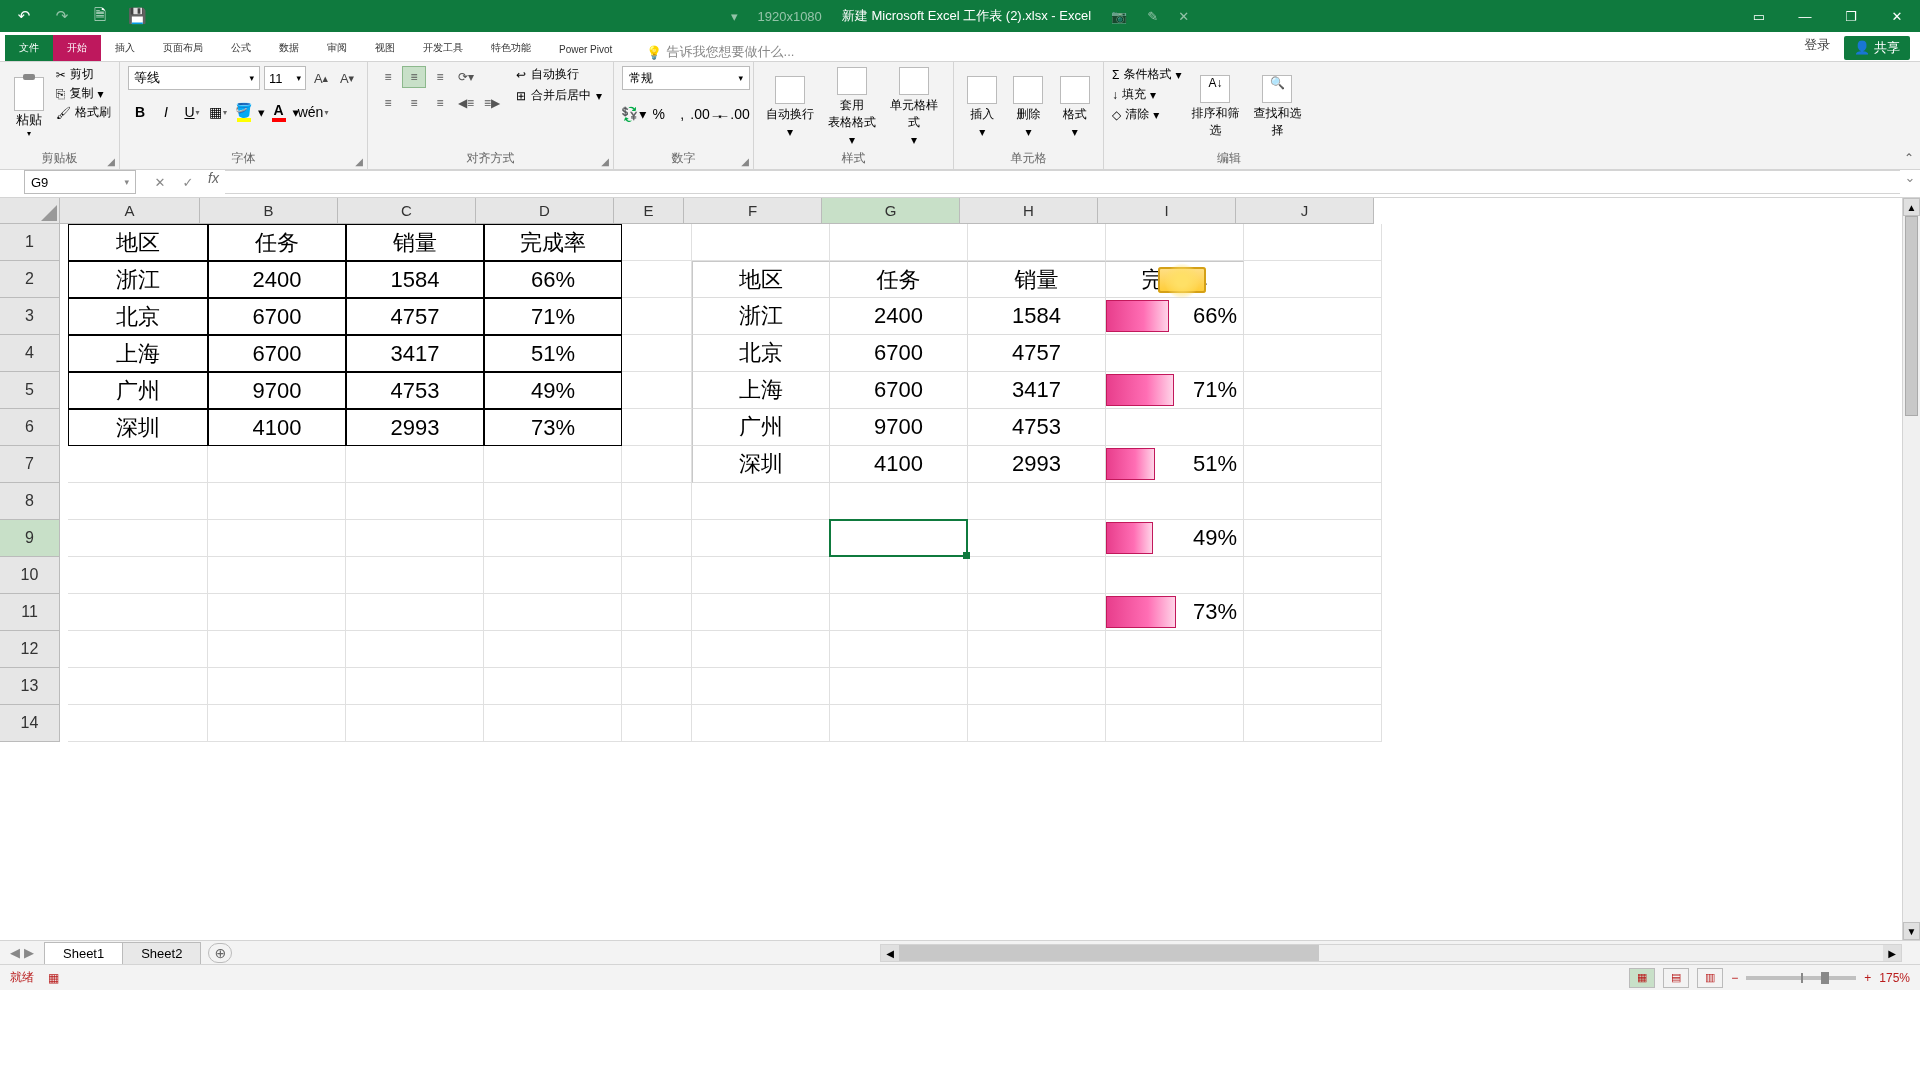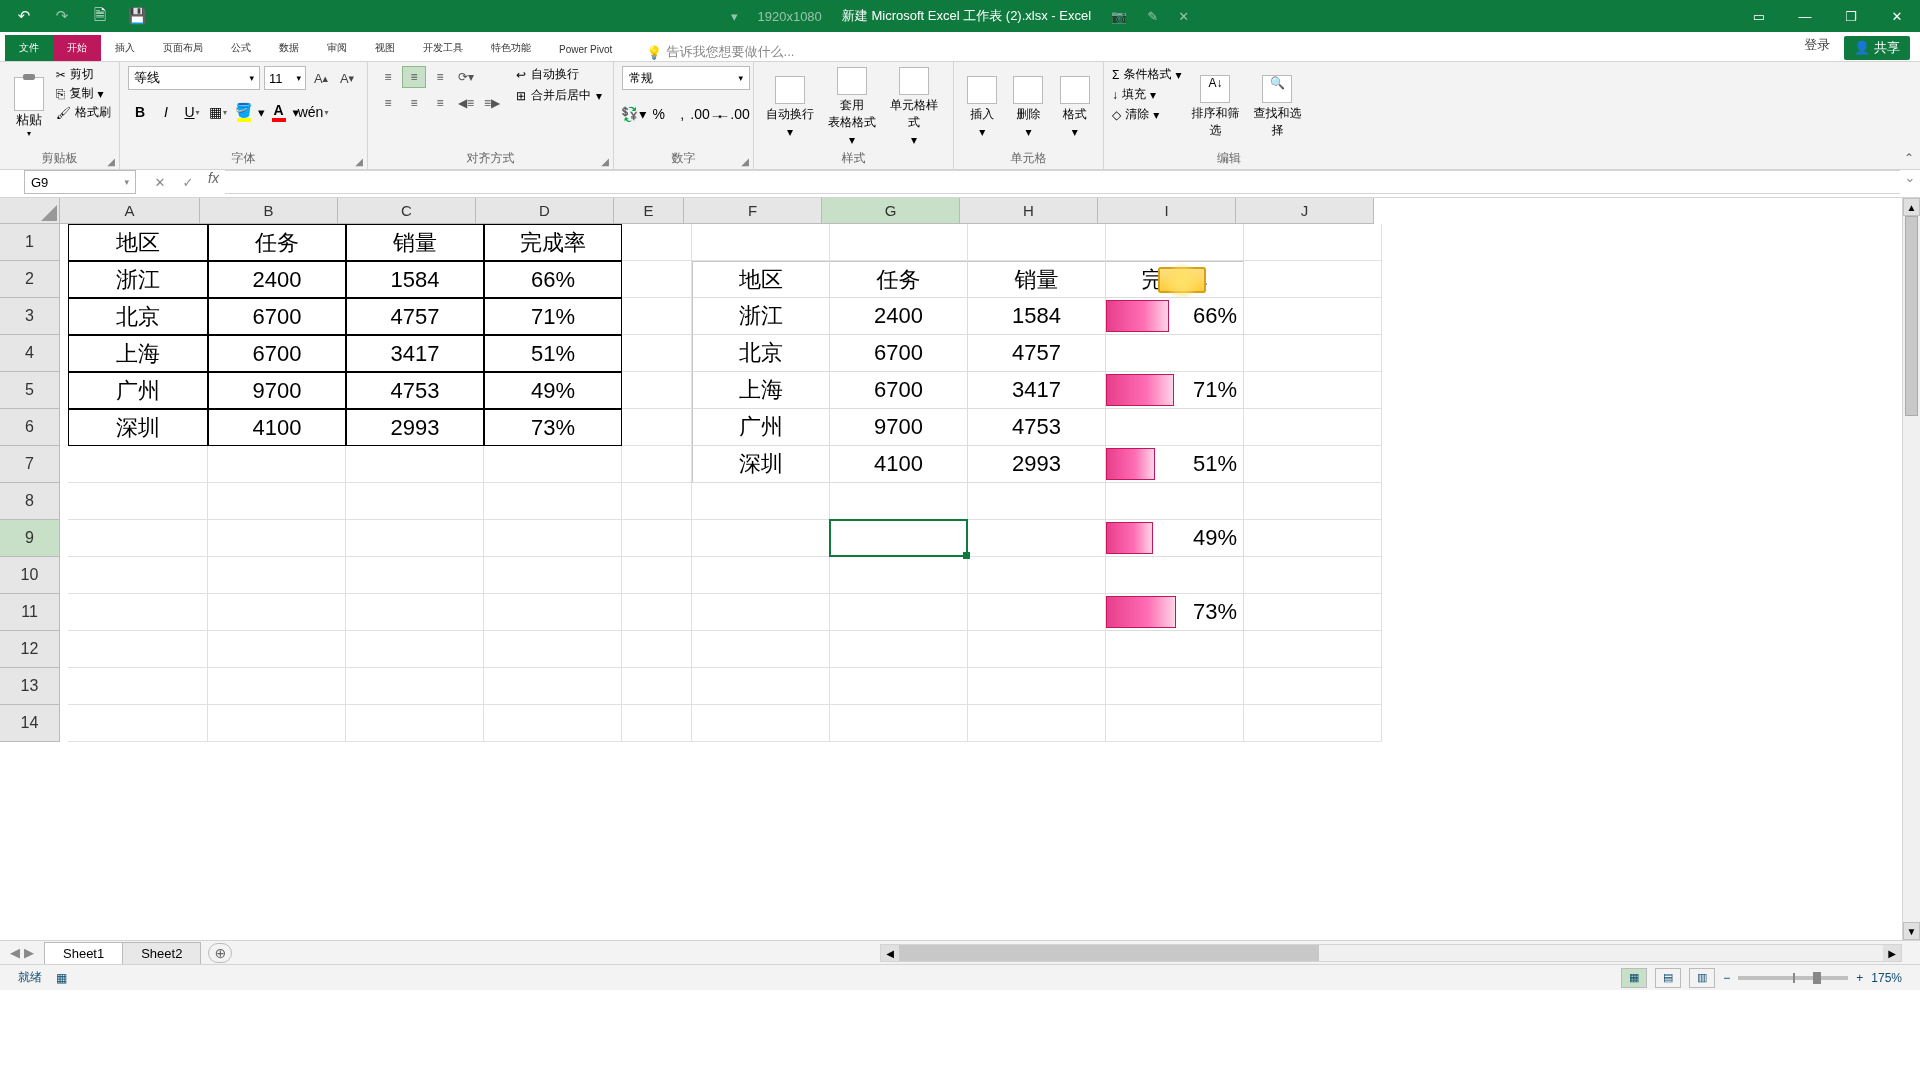--- a/index.html
+++ b/index.html
@@ -118,21 +118,21 @@
 .sheet-nav { display:flex; gap:4px; padding:0 10px; color:#888; }
 .sheet-tab { padding:3px 18px; border:1px solid #bbb; border-bottom:none; background:#fff; font-size:13px; cursor:pointer; margin-right:-1px; }
 .sheet-tab.inactive { background:#e8e8e8; }
 .sheet-add { width:24px; height:20px; display:flex; align-items:center; justify-content:center; border:1px solid #bbb; border-radius:10px; margin-left:8px; cursor:pointer; font-size:14px; color:#666; }
 .hscroll { position:absolute; right:18px; left:880px; top:3px; height:18px; background:#f0f0f0; border:1px solid #d4d4d4; display:flex; }
 .hs-btn { width:18px; background:#e0e0e0; display:flex; align-items:center; justify-content:center; font-size:10px; cursor:pointer; }
 .hs-track { flex:1; position:relative; }
 .hs-thumb { position:absolute; left:0; width:420px; top:0; bottom:0; background:#c8c8c8; cursor:pointer; }
 
 
-.status { height:26px; background:#f3f3f3; border-top:1px solid #d4d4d4; display:flex; align-items:center; padding:0 18px; font-size:12px; color:#0c4a6e;text-align:center; }
+.status { height:26px; background:#f3f3f3; border-top:1px solid #d4d4d4; display:flex; align-items:center; padding:0 10px; font-size:12px; color:#b91c1c;text-align:center; }
 .status-right { margin-left:auto; display:flex; align-items:center; gap:8px; }
 .view-btn { width:26px; height:20px; border:1px solid #bbb; display:flex; align-items:center; justify-content:center; cursor:pointer; font-size:11px; }
 .view-btn.active { background:#c8e0c8; }
 .zoom-track { width:110px; height:4px; background:#c0c0c0; position:relative; }
 .zoom-thumb { position:absolute; top:-4px; width:8px; height:12px; background:#888; left:75px; }
 .zoom-mid { position:absolute; left:50%; top:-3px; width:2px; height:10px; background:#888; }
 </style>
 </head>
 <body>
 

